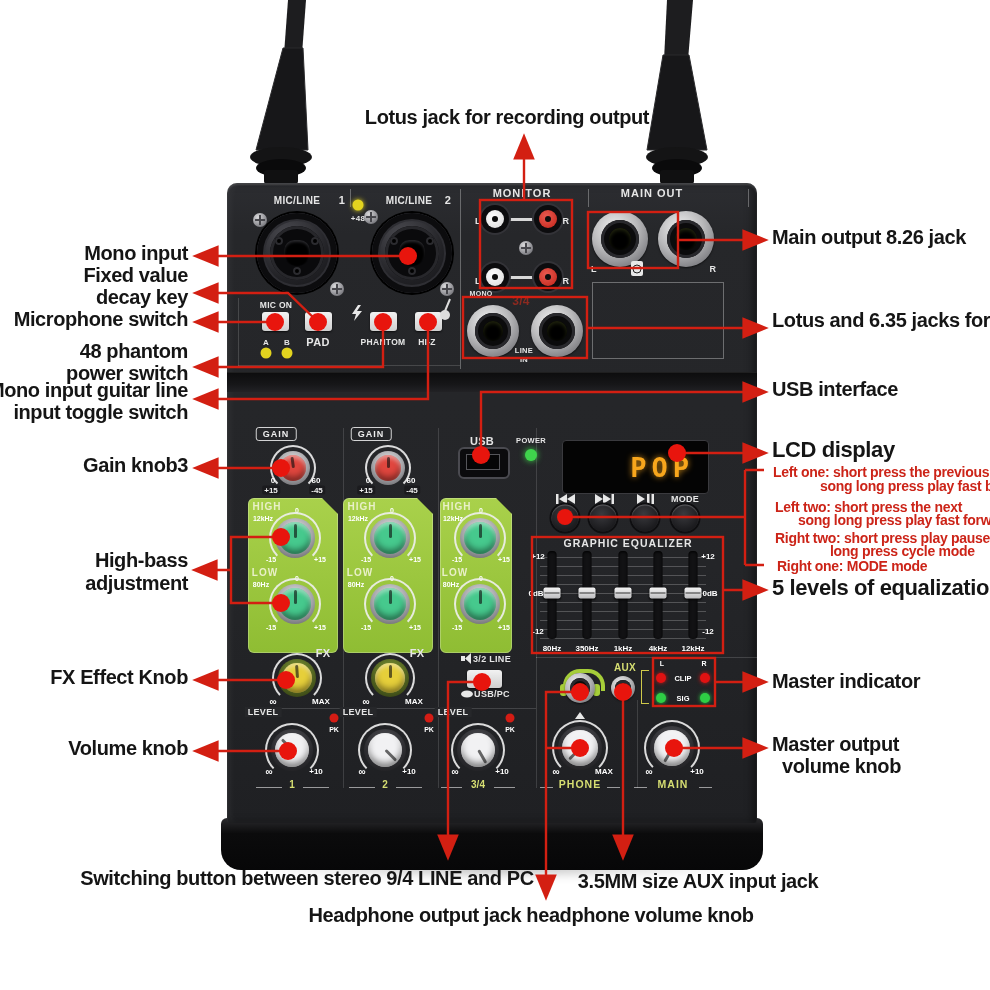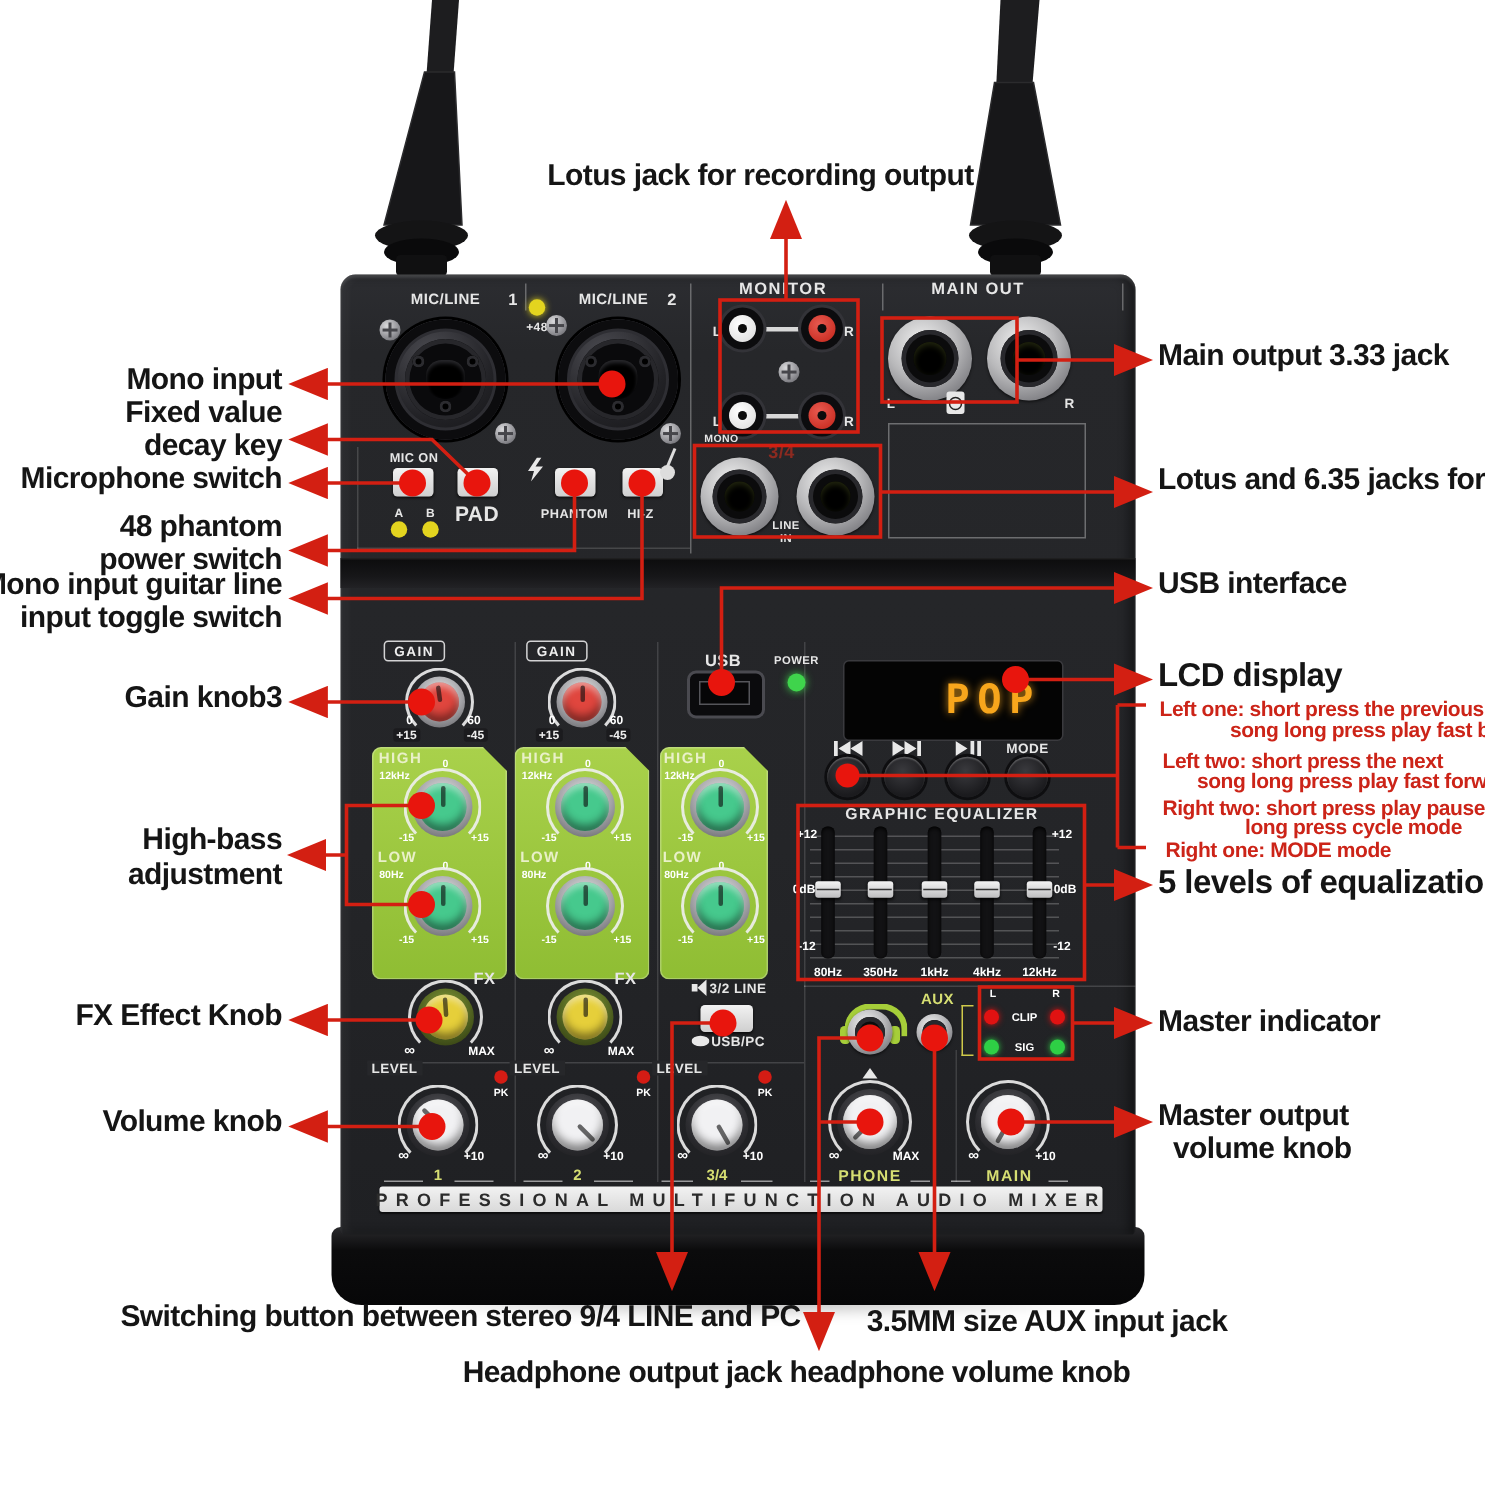--- a/index.html
+++ b/index.html
@@ -145,21 +145,21 @@
 
   <span class="t" style="left:276px;top:305px;font-size:8.5px">MIC ON</span>
   <div class="pushbtn" style="left:262px;top:312px"></div>
   <div class="pushbtn" style="left:305px;top:312px"></div>
   <div class="pushbtn" style="left:370px;top:312px"></div>
   <div class="pushbtn" style="left:415px;top:312px"></div>
   <span class="t" style="left:266px;top:342px;font-size:8px">A</span>
   <span class="t" style="left:287px;top:342px;font-size:8px">B</span>
   <span class="led" style="left:266px;top:353px;width:11px;height:11px;background:#e3d41f"></span>
   <span class="led" style="left:287px;top:353px;width:11px;height:11px;background:#e3d41f"></span>
-  <span class="t" style="left:318px;top:342px;font-size:14px">PAD</span>
+  <span class="t" style="left:318px;top:342px;font-size:11px">PAD</span>
   <span class="t" style="left:383px;top:342px;font-size:8.5px">PHANTOM</span>
   <span class="t" style="left:427px;top:342px;font-size:8.5px">HI-Z</span>
   <svg class="abs" style="left:351px;top:305px" width="12" height="16">
     <polygon points="7,0 1,9 5,9 3,16 11,6 6,6 10,0" fill="#e8e8e8"></polygon>
   </svg>
   <svg class="abs" style="left:440px;top:298px" width="14" height="24">
     <line x1="10" y1="1" x2="5" y2="13" stroke="#ddd" stroke-width="2"></line>
     <circle cx="5" cy="17" r="5" fill="#ddd"></circle>
   </svg>
 
@@ -495,23 +495,20 @@
   <span class="wtxt" style="left:604px;top:771px;font-size:8px">MAX</span>
   <span class="wtxt" style="left:649px;top:771px;font-size:10px">∞</span>
   <span class="wtxt" style="left:697px;top:771px;font-size:8px">+10</span>
   <div class="dash" style="left:540px;top:787px;width:13px"></div>
   <div class="dash" style="left:607px;top:787px;width:13px"></div>
   <span class="wtxt" style="left:580px;top:784px;font-size:10.5px;color:#d6de72;letter-spacing:1px">PHONE</span>
   <div class="dash" style="left:634px;top:787px;width:13px"></div>
   <div class="dash" style="left:699px;top:787px;width:13px"></div>
   <span class="wtxt" style="left:673px;top:784px;font-size:10.5px;color:#d6de72;letter-spacing:1px">MAIN</span>
 
-  <div class="stript">
-      <span>PROFESSIONAL MULTIFUNCTION AUDIO MIXER</span>
-    </div>
 
   <svg class="abs" style="left:0;top:0;z-index:40" width="990" height="990">
     <defs>
       <marker id="ah" markerWidth="11" markerHeight="9" refX="9" refY="4.5" orient="auto">
         <path d="M0,0 L11,4.5 L0,9 z" fill="#d31f12"></path>
       </marker>
     </defs>
     <g stroke="#d31f12" stroke-width="2.4" fill="none">
 
       <rect x="480" y="200" width="92" height="88"></rect>
@@ -577,21 +574,21 @@
   <div class="lbl lblr" style="top:341px">48  phantom</div>
   <div class="lbl lblr" style="top:363px">power switch</div>
   <div class="lbl lblr" style="top:380px">Mono input guitar line</div>
   <div class="lbl lblr" style="top:402px">input toggle switch</div>
   <div class="lbl lblr" style="top:455px">Gain knob3</div>
   <div class="lbl lblr" style="top:550px">High-bass</div>
   <div class="lbl lblr" style="top:573px">adjustment</div>
   <div class="lbl lblr" style="top:667px">FX Effect Knob</div>
   <div class="lbl lblr" style="top:738px">Volume knob</div>
 
-  <div class="lbl lbll" style="top:227px">Main output 3.33 jack</div>
+  <div class="lbl lbll" style="top:227px">Main output 8.26 jack</div>
   <div class="lbl lbll" style="top:310px">Lotus and 6.35 jacks for</div>
   <div class="lbl lbll" style="top:379px">USB interface</div>
   <div class="lbl lbll big" style="top:438px">LCD display</div>
   <div class="rednote" style="left:773px;top:464px">Left one: short press the previous</div>
   <div class="rednote" style="left:820px;top:478px">song long press play fast back</div>
   <div class="rednote" style="left:775px;top:499px">Left two: short press the next</div>
   <div class="rednote" style="left:798px;top:512px">song long press play fast forward</div>
   <div class="rednote" style="left:775px;top:530px">Right two: short press play pause</div>
   <div class="rednote" style="left:830px;top:543px">long press cycle mode</div>
   <div class="rednote" style="left:777px;top:558px">Right one: MODE mode</div>

